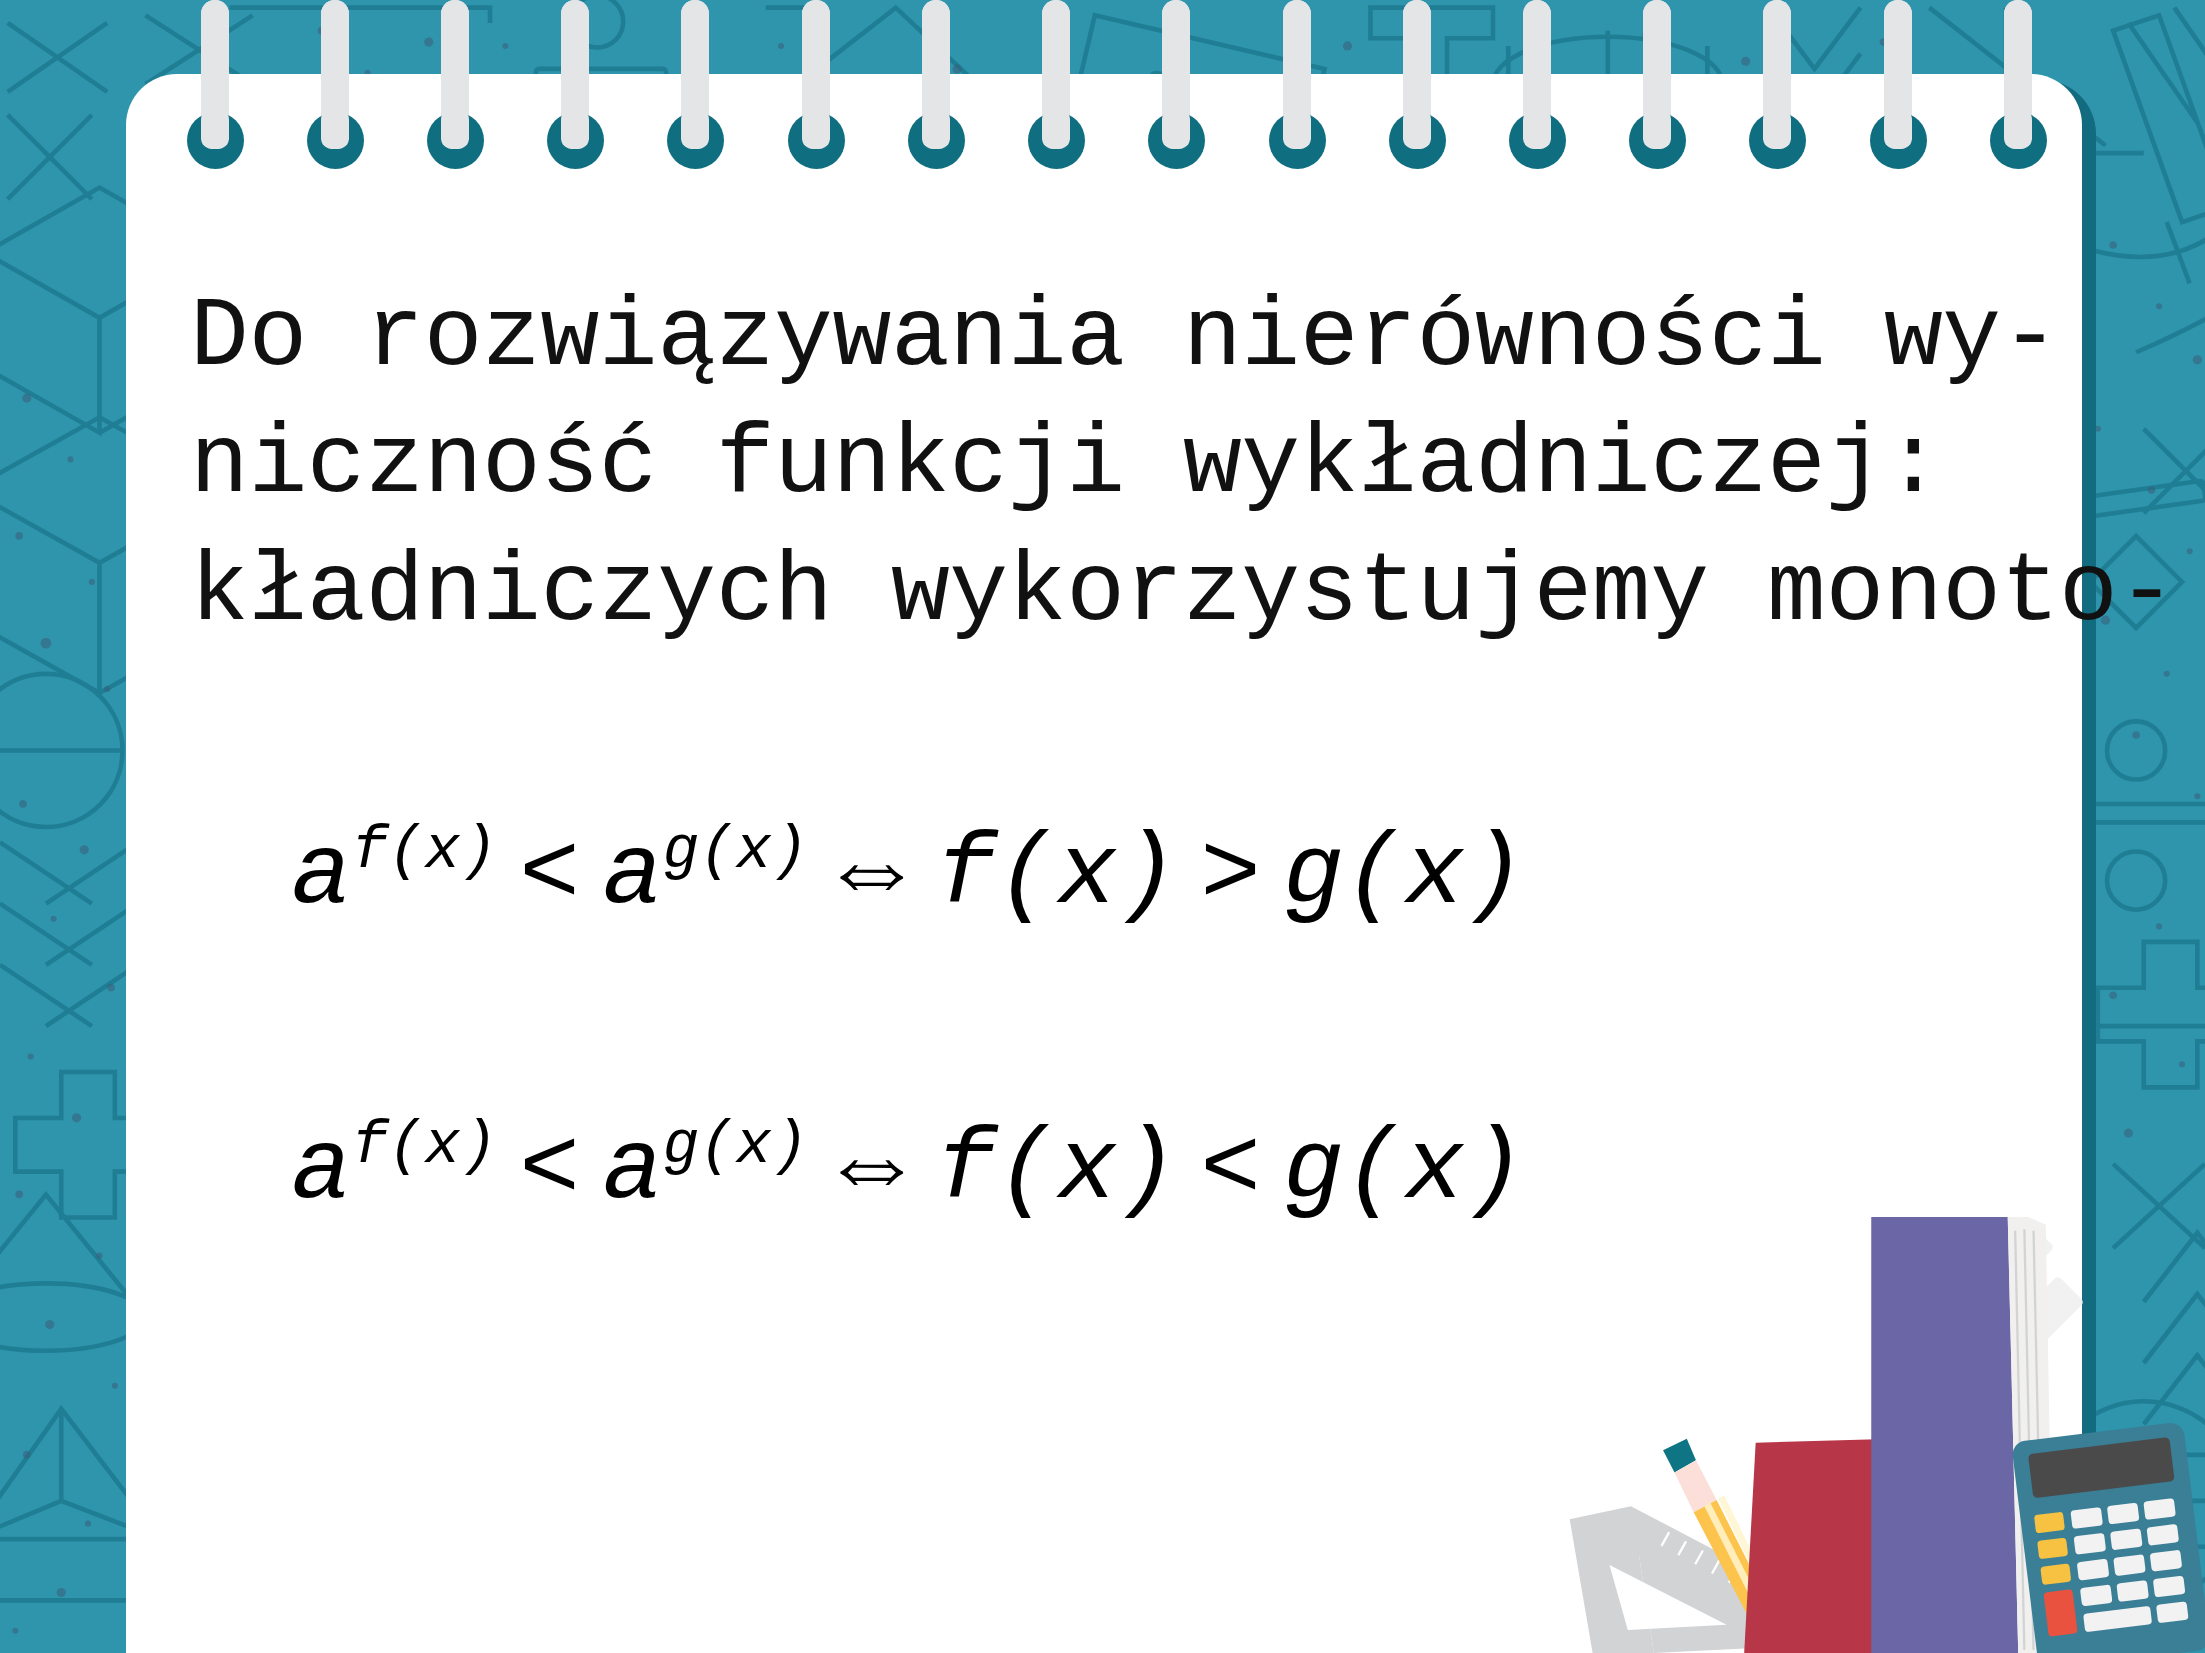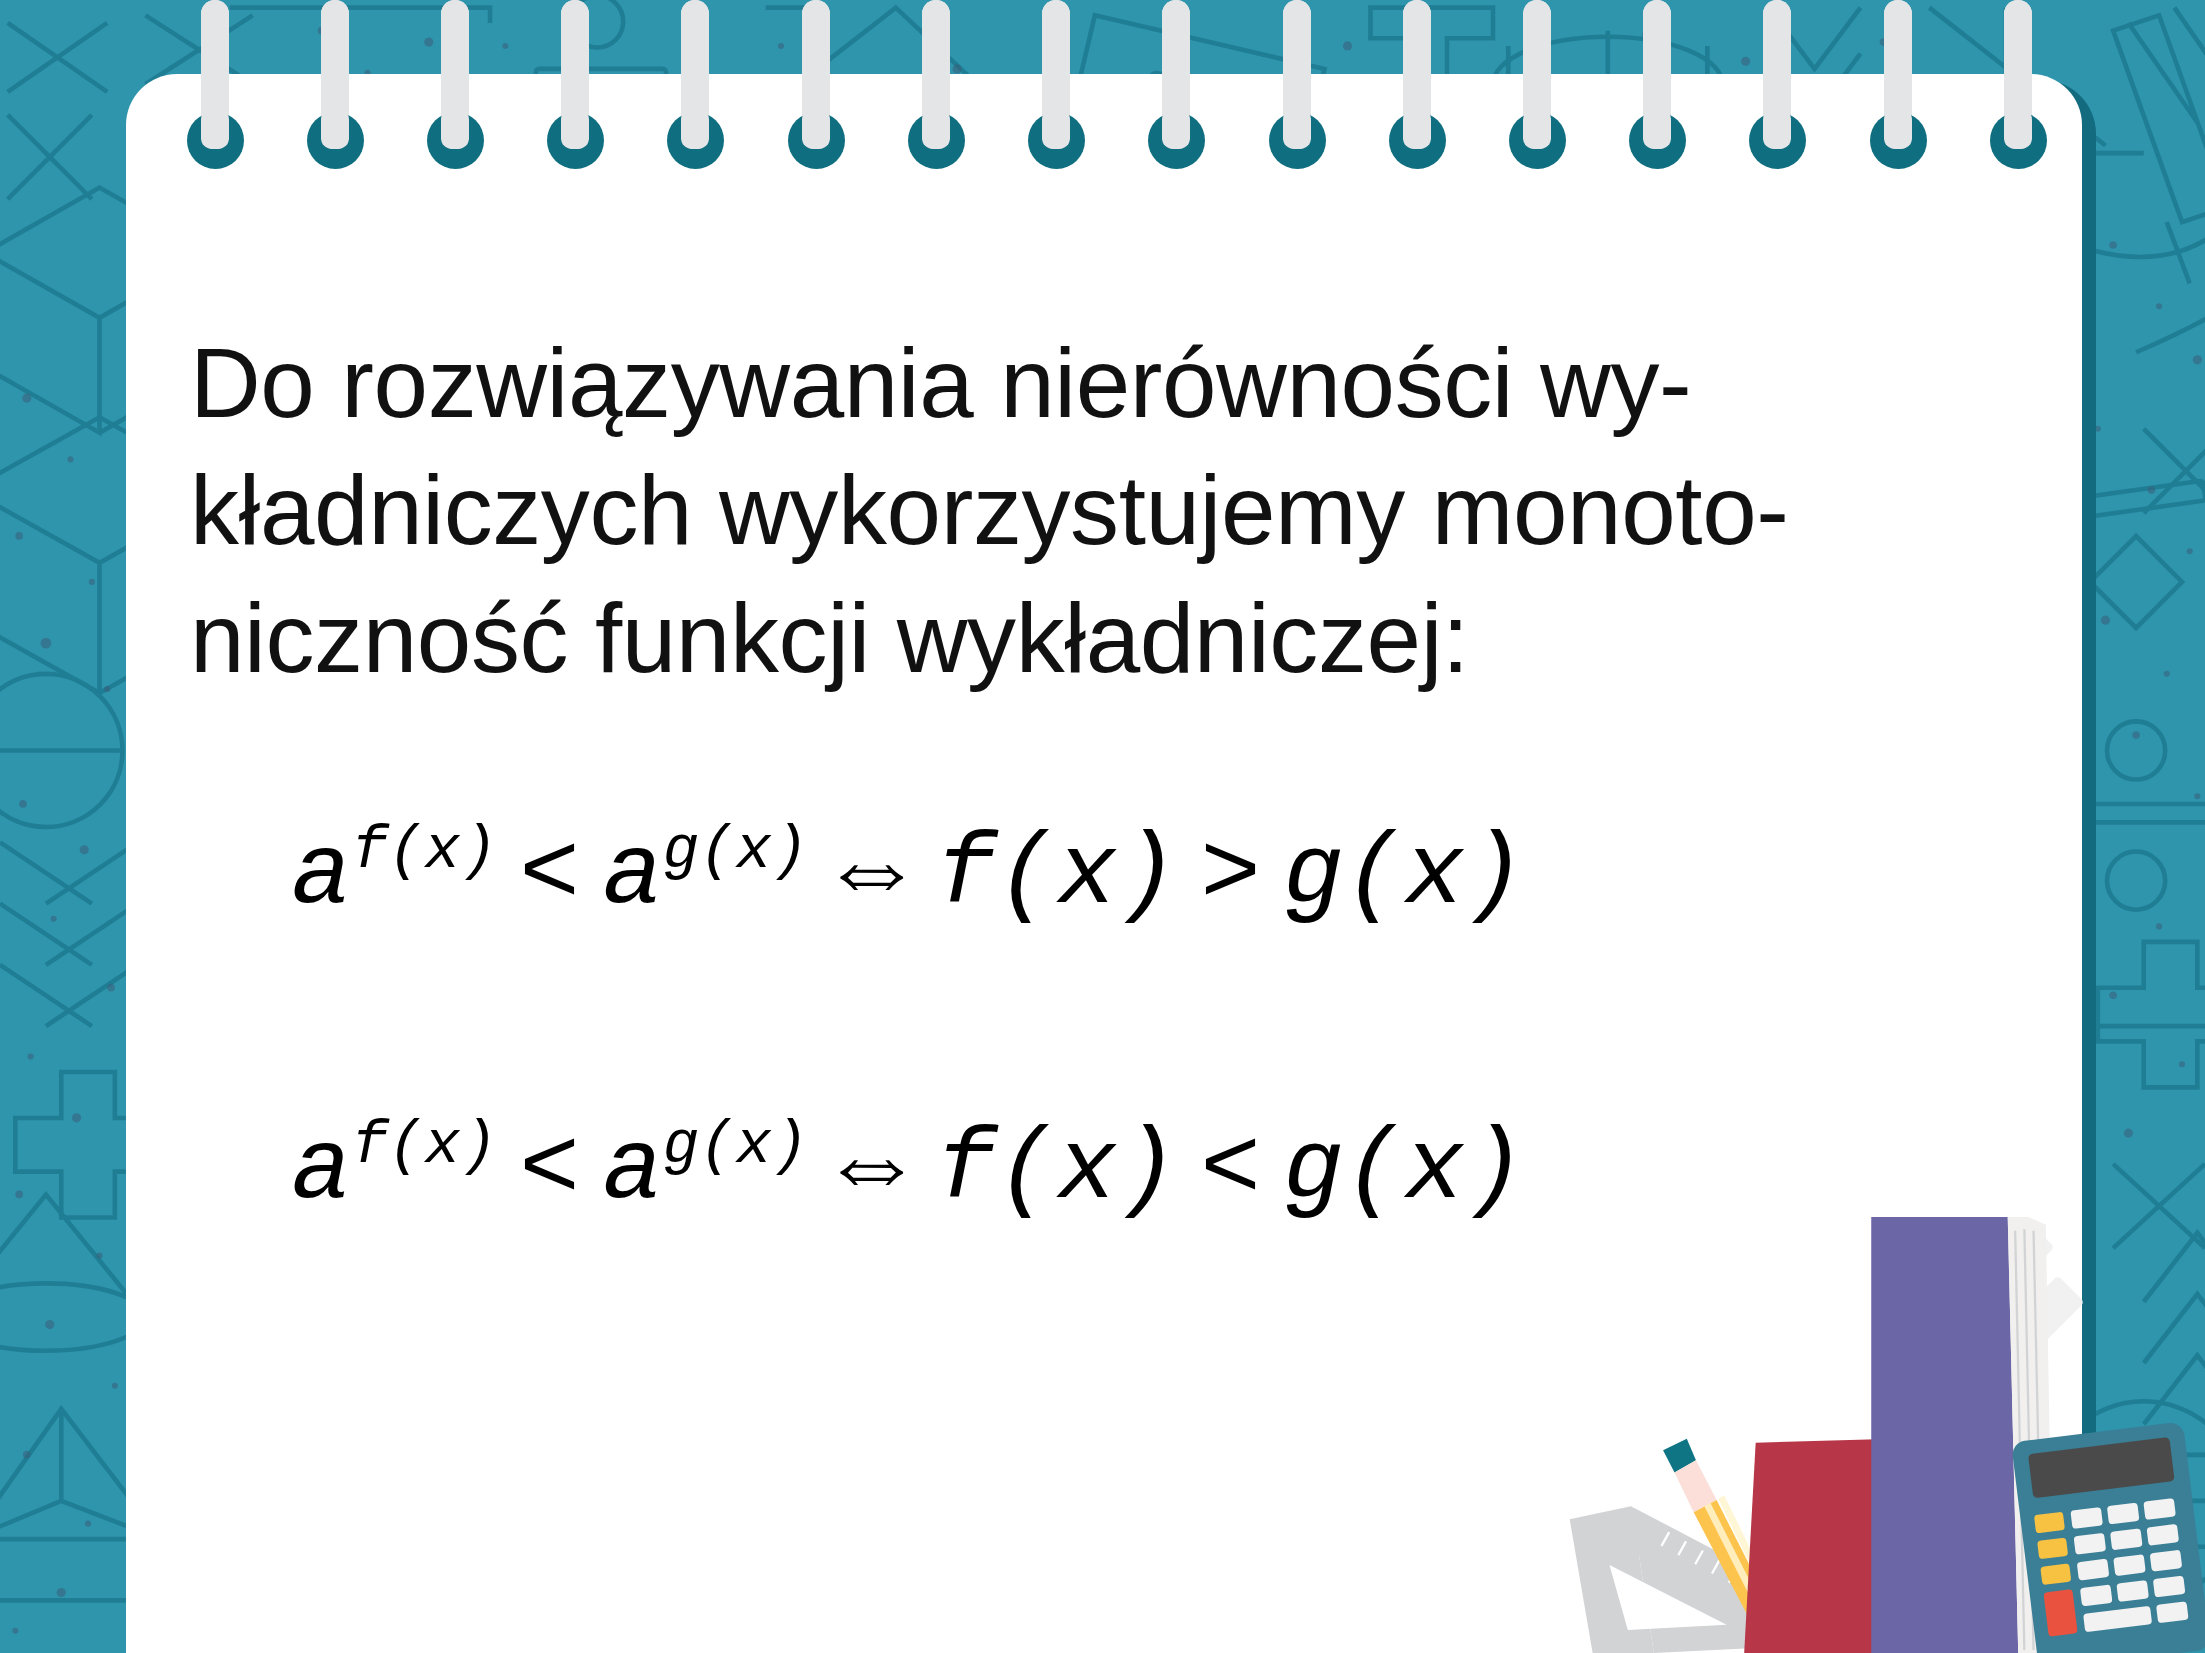--- a/index.html
+++ b/index.html
@@ -75,22 +75,21 @@
   
   #title {
     position:absolute;
     left:190px; top:274px;
     width:1807px;
     font-size:98px;
     line-height:1.30;
     letter-spacing:-0.4px;
     color:#111111;
     font-weight:400;
-    font-family:Liberation Sans, sans-serif;
-    margin-top:46px;
+    font-family:Liberation Mono, monospace;
   }
   #title .tline { display:block; white-space:nowrap; }
 
   .formula {
     position:absolute;
     left:291px;
     color:#000;
     font-family:Liberation Mono, monospace;
     font-size:101px;
     white-space:nowrap;
@@ -333,22 +332,22 @@
     </div>
     <div class="ring" style="left:2004px;">
       <div class="bar"></div>
       <div class="hook"></div>
       <div class="cap"></div>
     </div>
   </div>
 
   <div id="title">
     <span class="tline">Do rozwiązywania nierówności wy-</span>
+    <span class="tline">niczność funkcji wykładniczej:</span>
     <span class="tline">kładniczych wykorzystujemy monoto-</span>
-    <span class="tline">niczność funkcji wykładniczej:</span>
   </div>
 
   <div class="formula" id="formula-1">
     <span class="mvar">a</span><span class="msup">f(x)</span><span class="mop">&lt;</span><span class="mvar">a</span><span class="msup">g(x)</span><span class="miff">⇔</span><span class="mvar">f(x)</span><span class="mop">&gt;</span><span class="mvar">g(x)</span>
   </div>
 
   <div class="formula" id="formula-2">
     <span class="mvar">a</span><span class="msup">f(x)</span><span class="mop">&lt;</span><span class="mvar">a</span><span class="msup">g(x)</span><span class="miff">⇔</span><span class="mvar">f(x)</span><span class="mop">&lt;</span><span class="mvar">g(x)</span>
   </div>
 

